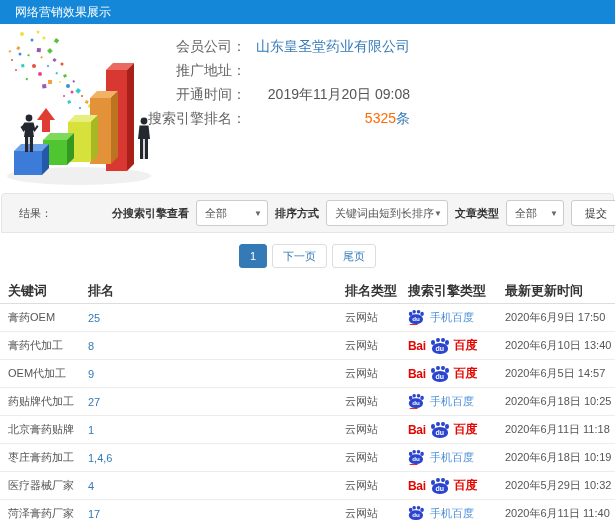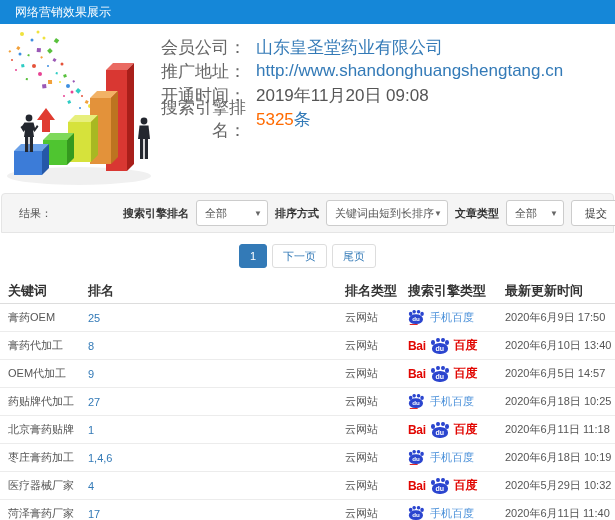--- a/index.html
+++ b/index.html
@@ -7,21 +7,21 @@
     width:615px;height:520px;overflow:hidden;background:#fff;position:relative;
     font-family:"Liberation Sans","DejaVu Sans",sans-serif;
     -webkit-font-smoothing:antialiased;
   }
   
   .topbar{height:24px;background:#1587d8;color:#fff;font-size:12px;line-height:24px;padding-left:15px;}
   
   .info-section{position:relative;height:169px;background:#fff;}
   .illustration{position:absolute;left:4px;top:2px;width:178px;height:165px;}
   .info-fields{position:absolute;left:128px;top:11px;}
-  .info-row{display:flex;align-items:center;height:24px;font-size:17px;}
+  .info-row{display:flex;align-items:center;height:24px;font-size:14px;justify-content:space-between;}
   .info-label{width:118px;text-align:right;color:#666;}
   .info-value{margin-left:10px;color:#555;}
   a.link{color:#337ab7;text-decoration:none;}
   .num-orange{color:#ff6a00;}
   .unit-blue{color:#337ab7;}
   
   .filter-bar{
     height:40px;margin:0 1px;background:#f5f5f5;
     border:1px solid #e5e5e5;border-radius:4px 4px 0 0;
     display:flex;align-items:center;box-sizing:border-box;padding-left:17px;font-size:11px;color:#555;gap:38px;
@@ -179,39 +179,38 @@
     </svg>
   </div>
 
   <div class="info-fields">
     <div class="info-row">
       <span class="info-label">会员公司：</span>
       <a class="link info-value" href="#">山东皇圣堂药业有限公司</a>
     </div>
     <div class="info-row">
       <span class="info-label">推广地址：</span>
-      <a class="link info-value" href="#">http://www.shandonghuangshengtang.cn</a>
     </div>
     <div class="info-row">
       <span class="info-label">开通时间：</span>
       <span class="info-value">2019年11月20日 09:08</span>
     </div>
     <div class="info-row">
       <span class="info-label">搜索引擎排名：</span>
       <span class="info-value">
         <span class="num-orange">5325</span><span class="unit-blue">条</span>
       </span>
     </div>
   </div>
 </div>
 
 <div class="filter-bar">
   <span class="result-label">结果：</span>
   <div class="filter-controls">
-    <span class="filter-label">搜索引擎排名</span>
+    <span class="filter-label">分搜索引擎查看</span>
     <div class="select sel-engine">
       <span>全部</span>
       <span class="caret">▼</span>
     </div>
     <span class="filter-label">排序方式</span>
     <div class="select sel-sort">
       <span>关键词由短到长排序</span>
       <span class="caret">▼</span>
     </div>
     <span class="filter-label">文章类型</span>

